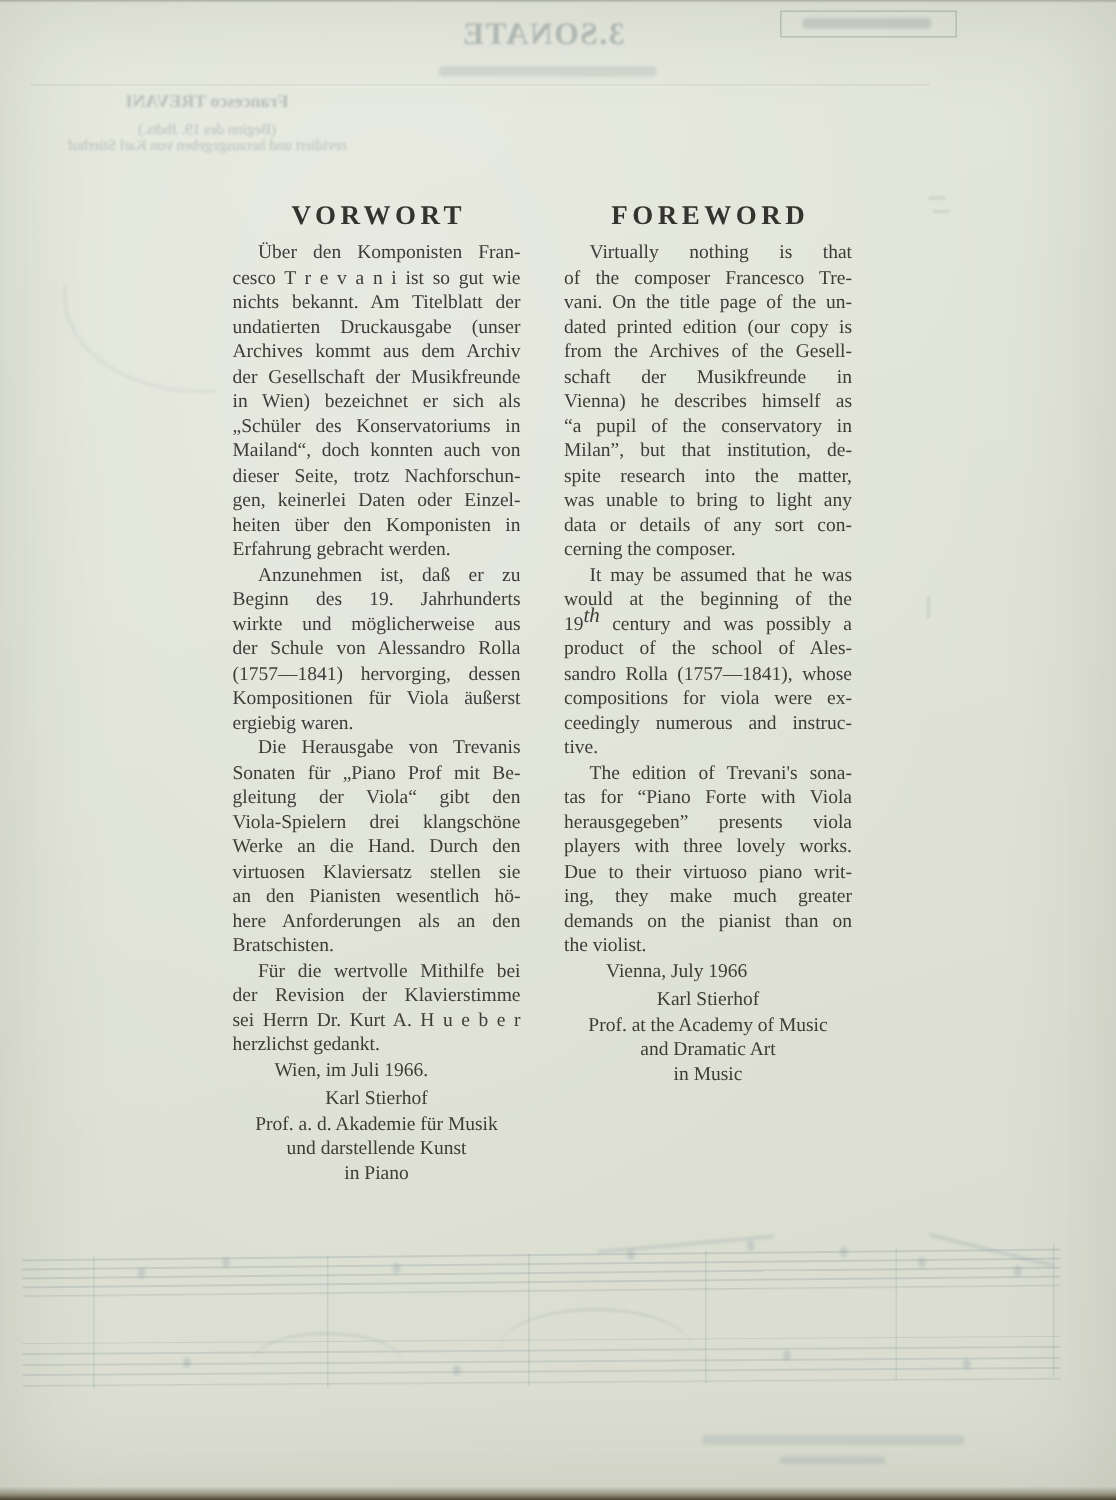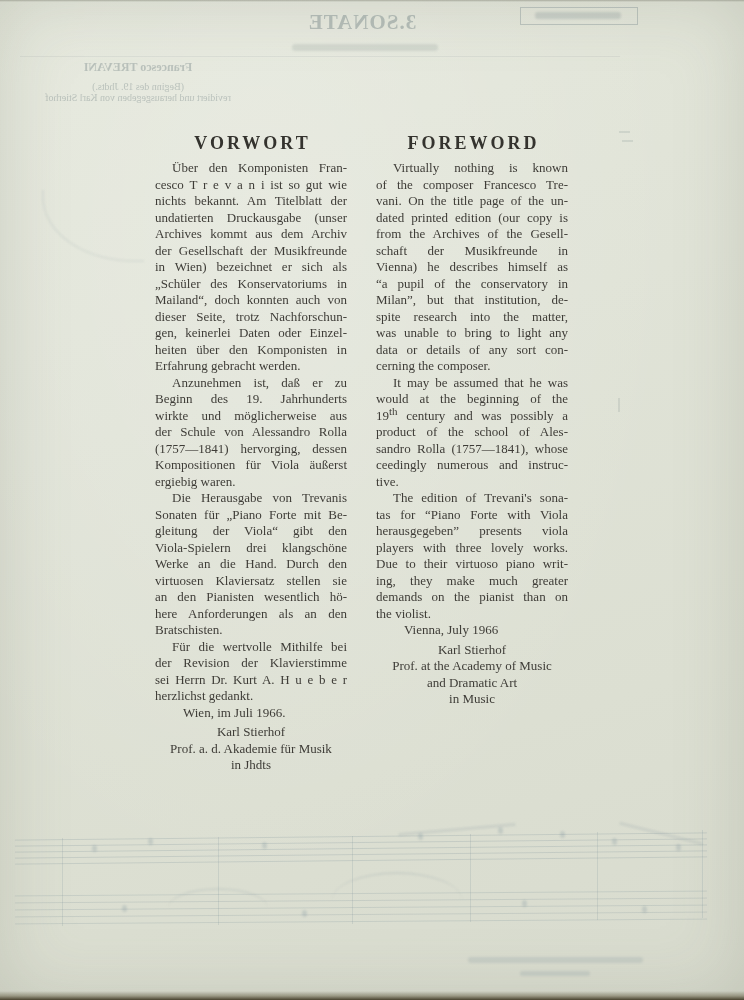--- a/index.html
+++ b/index.html
@@ -19,21 +19,21 @@
 
   
   .columns{position:absolute;left:155px;top:132px;display:flex;gap:29px;}
   .col{width:192px;}
   .title{margin:0 0 6px 0;font-size:18px;font-weight:bold;letter-spacing:3px;
     text-align:center;line-height:22px;color:#34332e;padding-left:3px;}
   .line{font-size:13px;line-height:16.5px;text-align:justify;text-align-last:justify;
     -moz-text-align-last:justify;white-space:normal;}
   .line.first{text-indent:17px;}
   .line.lastline{text-align-last:left;-moz-text-align-last:left;}
-  .line sup{font-size:11px;vertical-align:super;line-height:0;}
+  .line sup{font-size:14px;vertical-align:super;line-height:0;font-style:italic;}
   .date-line{font-size:13px;line-height:16.5px;text-indent:28px;text-align:left;}
   .signature{margin-top:3px;text-align:center;}
   .sig-line{font-size:13px;line-height:16.5px;}
 
   
   .bleed{position:absolute;color:rgba(104,122,126,0.40);filter:blur(0.6px);}
   .mirror{transform:scaleX(-1);}
   .bleed-sonate{left:283px;top:10px;width:158px;text-align:center;
     font-size:21px;font-weight:bold;letter-spacing:1px;}
   .bleed-subtitle-smudge{left:292px;top:44px;width:146px;height:7px;border-radius:4px;
@@ -137,68 +137,70 @@
             <div class="line first">Anzunehmen ist, daß er zu</div>
             <div class="line">Beginn des 19. Jahrhunderts</div>
             <div class="line">wirkte und möglicherweise aus</div>
             <div class="line">der Schule von Alessandro Rolla</div>
             <div class="line">(1757—1841) hervorging, dessen</div>
             <div class="line">Kompositionen für Viola äußerst</div>
             <div class="line lastline">ergiebig waren.</div>
           </div>
           <div class="para">
             <div class="line first">Die Herausgabe von Trevanis</div>
-            <div class="line">Sonaten für „Piano Forte mit Be-</div>
+            <div class="line">Sonaten für „Piano Prof mit Be-</div>
             <div class="line">gleitung der Viola“ gibt den</div>
             <div class="line">Viola-Spielern drei klangschöne</div>
             <div class="line">Werke an die Hand. Durch den</div>
             <div class="line">virtuosen Klaviersatz stellen sie</div>
             <div class="line">an den Pianisten wesentlich hö-</div>
             <div class="line">here Anforderungen als an den</div>
             <div class="line lastline">Bratschisten.</div>
           </div>
           <div class="para">
             <div class="line first">Für die wertvolle Mithilfe bei</div>
             <div class="line">der Revision der Klavierstimme</div>
             <div class="line">sei Herrn Dr. Kurt A. H u e b e r</div>
             <div class="line lastline">herzlichst gedankt.</div>
           </div>
         </div>
       <div class="date-line">Wien, im Juli 1966.</div>
       <div class="signature">
           <div class="sig-line">Karl Stierhof</div>
           <div class="sig-line">Prof. a. d. Akademie für Musik</div>
-          <div class="sig-line">in Jhdts</div>
+          <div class="sig-line">und darstellende Kunst</div>
+          <div class="sig-line">in Piano</div>
         </div>
     </section>
 
     <section class="col">
       <h2 class="title">FOREWORD</h2>
       <div class="body">
           <div class="para">
-            <div class="line first">Virtually nothing is known</div>
+            <div class="line first">Virtually nothing is that</div>
             <div class="line">of the composer Francesco Tre-</div>
             <div class="line">vani. On the title page of the un-</div>
             <div class="line">dated printed edition (our copy is</div>
             <div class="line">from the Archives of the Gesell-</div>
             <div class="line">schaft der Musikfreunde in</div>
             <div class="line">Vienna) he describes himself as</div>
             <div class="line">“a pupil of the conservatory in</div>
             <div class="line">Milan”, but that institution, de-</div>
             <div class="line">spite research into the matter,</div>
             <div class="line">was unable to bring to light any</div>
             <div class="line">data or details of any sort con-</div>
             <div class="line lastline">cerning the composer.</div>
           </div>
           <div class="para">
             <div class="line first">It may be assumed that he was</div>
             <div class="line">would at the beginning of the</div>
             <div class="line">19<sup>th</sup> century and was possibly a</div>
             <div class="line">product of the school of Ales-</div>
             <div class="line">sandro Rolla (1757—1841), whose</div>
+            <div class="line">compositions for viola were ex-</div>
             <div class="line">ceedingly numerous and instruc-</div>
             <div class="line lastline">tive.</div>
           </div>
           <div class="para">
             <div class="line first">The edition of Trevani's sona-</div>
             <div class="line">tas for “Piano Forte with Viola</div>
             <div class="line">herausgegeben” presents viola</div>
             <div class="line">players with three lovely works.</div>
             <div class="line">Due to their virtuoso piano writ-</div>
             <div class="line">ing, they make much greater</div>

